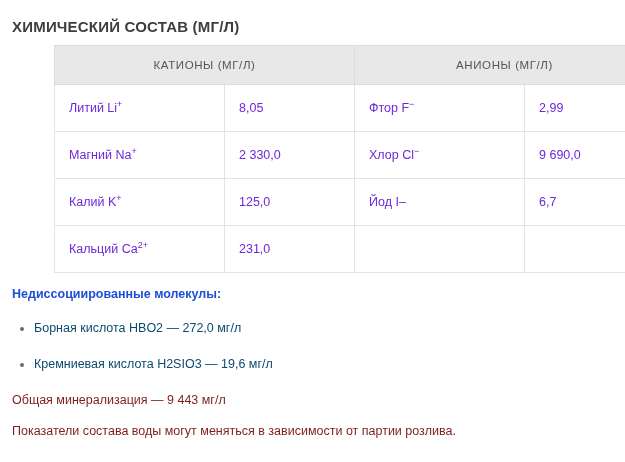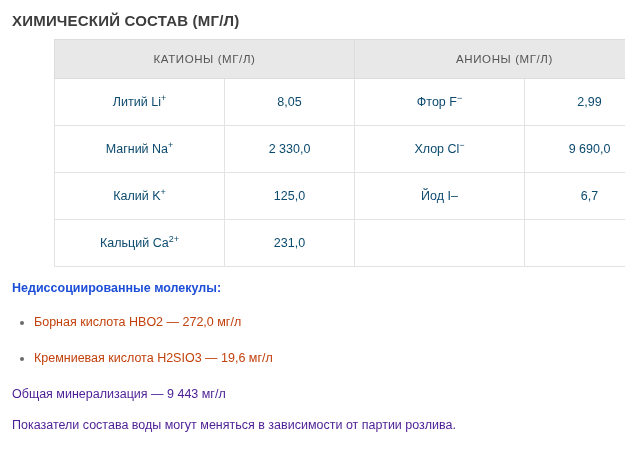--- a/index.html
+++ b/index.html
@@ -13,21 +13,21 @@
     font-family: "Liberation Sans", sans-serif;
     color: #444444;
     font-size: 13px;
     overflow: hidden;
   }
   .page {
     width: 625px;
     height: 411px;
     position: relative;
     box-sizing: border-box;
-    padding: 10px 12px 0 12px;
+    padding: 16px 12px 0 12px;
   }
   .title {
     font-size: 15px;
     font-weight: bold;
     color: #3d3d3d;
     letter-spacing: 0.2px;
     margin: 2px 0 10px 0;
   }
   table.composition {
     border-collapse: collapse;
@@ -42,24 +42,23 @@
     font-weight: normal;
     letter-spacing: 0.6px;
     text-align: center;
     padding: 13px 8px;
     border: 1px solid #dcdcdc;
   }
   table.composition td {
     border: 1px solid #e3e3e3;
     padding: 13px 14px;
     font-size: 12.5px;
-    color: #0c4a6e;
+    color: #6d28d9;
     vertical-align: middle;
     height: 20px;
-    text-align: center;
   }
   td.empty-cell {
     border: none;
   }
   .col-name { width: 170px; }
   .col-val  { width: 130px; }
   .col-name2 { width: 170px; }
   .col-val2 { width: 130px; }
   sup {
     font-size: 9px;
@@ -76,30 +75,30 @@
     font-weight: bold;
     font-size: 12.5px;
     color: #1d4ed8;
   }
   ul.molecules {
     margin: 4px 0 10px 0;
     padding-left: 22px;
   }
   ul.molecules li {
     font-size: 12.5px;
-    color: #c2410c;
+    color: #0c4a6e;
     margin: 19px 0;
     line-height: 1.35;
   }
   ul.molecules li::marker {
     color: #6a6a6a;
   }
   .note {
     font-size: 12.5px;
-    color: #4c1d95;
+    color: #7f1d1d;
     margin: 11px 0 0 0;
     line-height: 1.4;
   }
   .note.last {
     margin-top: 14px;
   }
 </style>
 </head>
 <body>
 

